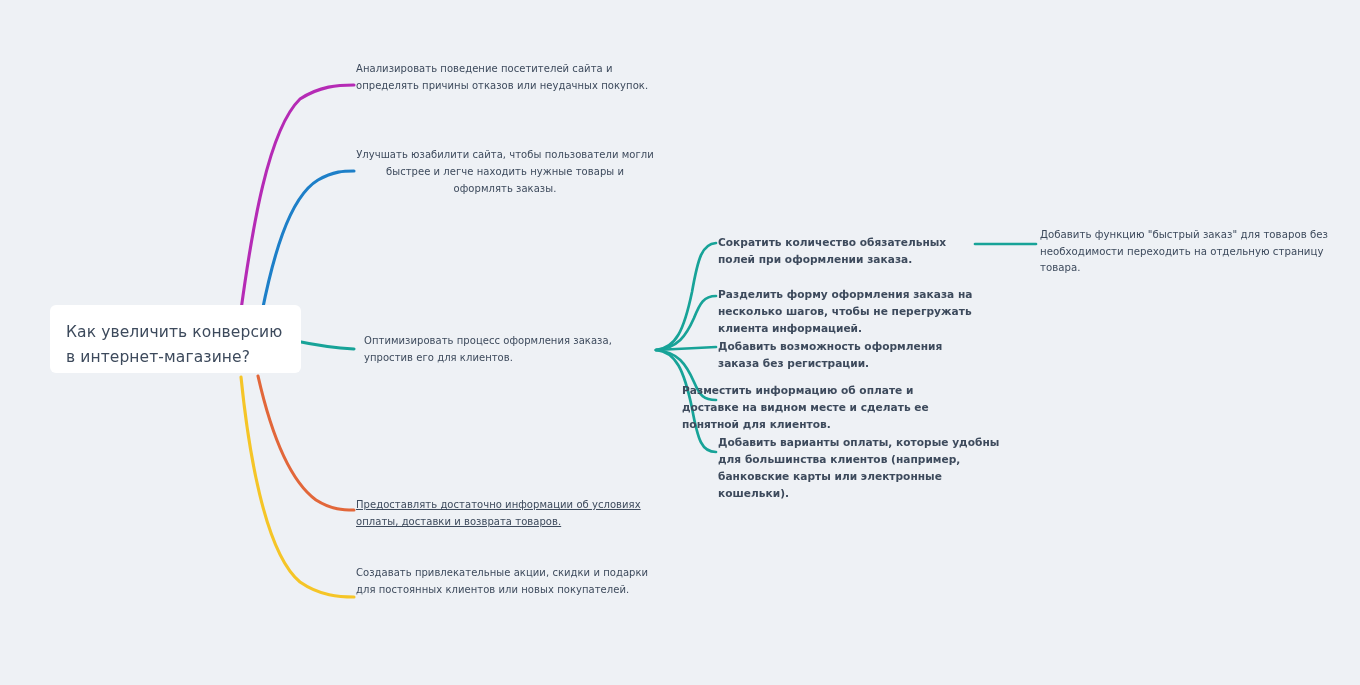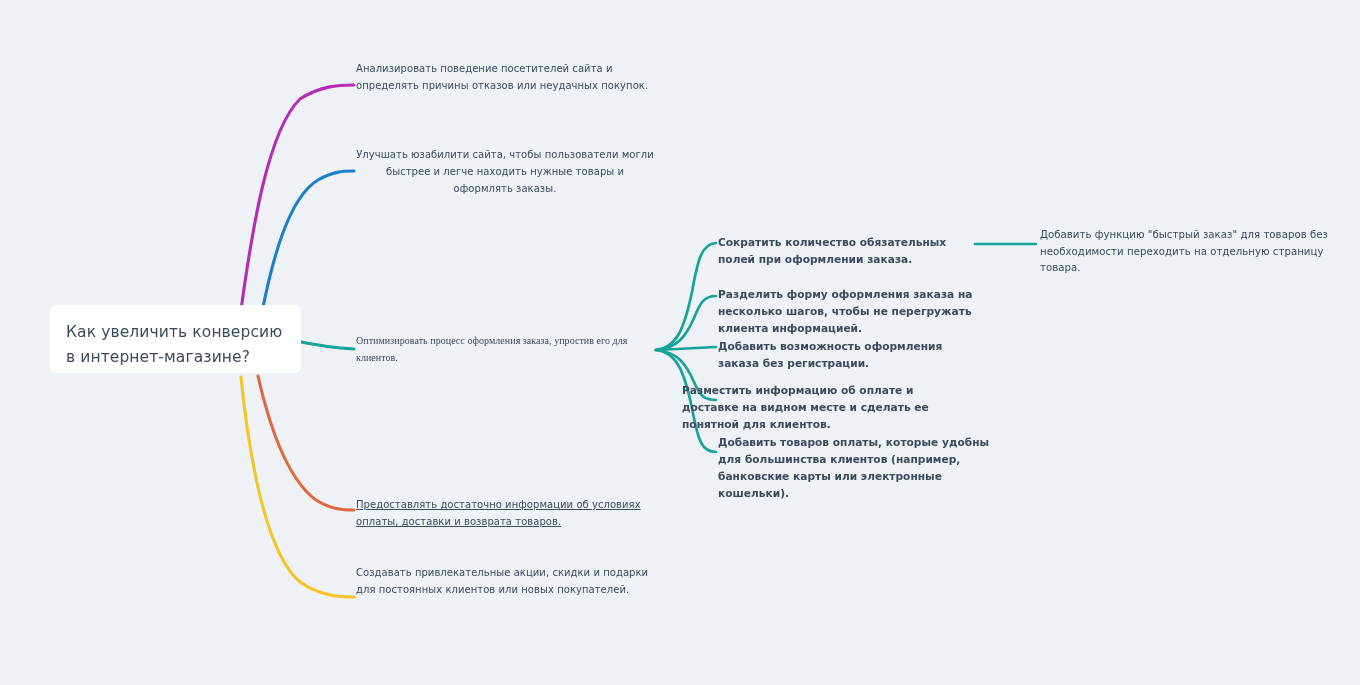--- a/index.html
+++ b/index.html
@@ -103,31 +103,31 @@
   </svg>
 
   <div class="root-node">
     <span class="root-text">Как увеличить конверсию в интернет-магазине?</span>
   </div>
 
   <div class="branch-label" style="left:356px; top:60px; width:298px;">Анализировать поведение посетителей сайта и определять причины отказов или неудачных покупок.</div>
 
   <div class="branch-label" style="left:356px; top:146px; width:298px;text-align:center;">Улучшать юзабилити сайта, чтобы пользователи могли быстрее и легче находить нужные товары и оформлять заказы.</div>
 
-  <div class="branch-label" style="left:356px; top:332px; width:298px;font-family:Liberation Serif, serif;">Оптимизировать процесс оформления заказа, упростив его для клиентов.</div>
+  <div class="branch-label" style="left:364px; top:332px; width:298px;">Оптимизировать процесс оформления заказа, упростив его для клиентов.</div>
 
   <div class="branch-label" style="left:356px; top:496px; width:300px;text-decoration:underline;">Предоставлять достаточно информации об условиях оплаты, доставки и возврата товаров.</div>
 
   <div class="branch-label" style="left:356px; top:564px; width:298px;">Создавать привлекательные акции, скидки и подарки для постоянных клиентов или новых покупателей.</div>
 
   <div class="sub-label" style="left:718px; top:234px; width:268px;">Сократить количество обязательных полей при оформлении заказа.</div>
 
   <div class="sub-label" style="left:718px; top:286px; width:284px;">Разделить форму оформления заказа на несколько шагов, чтобы не перегружать клиента информацией.</div>
 
   <div class="sub-label" style="left:718px; top:338px; width:262px;">Добавить возможность оформления заказа без регистрации.</div>
 
   <div class="sub-label" style="left:682px; top:382px; width:278px;">Разместить информацию об оплате и доставке на видном месте и сделать ее понятной для клиентов.</div>
 
-  <div class="sub-label" style="left:718px; top:434px; width:282px;">Добавить товаров оплаты, которые удобны для большинства клиентов (например, банковские карты или электронные кошельки).</div>
+  <div class="sub-label" style="left:718px; top:434px; width:282px;">Добавить варианты оплаты, которые удобны для большинства клиентов (например, банковские карты или электронные кошельки).</div>
 
   <div class="leaf-label" style="left:1040px; top:227px; width:290px;">Добавить функцию "быстрый заказ" для товаров без необходимости переходить на отдельную страницу товара.</div>
 
 </div>
 
 </body></html>

